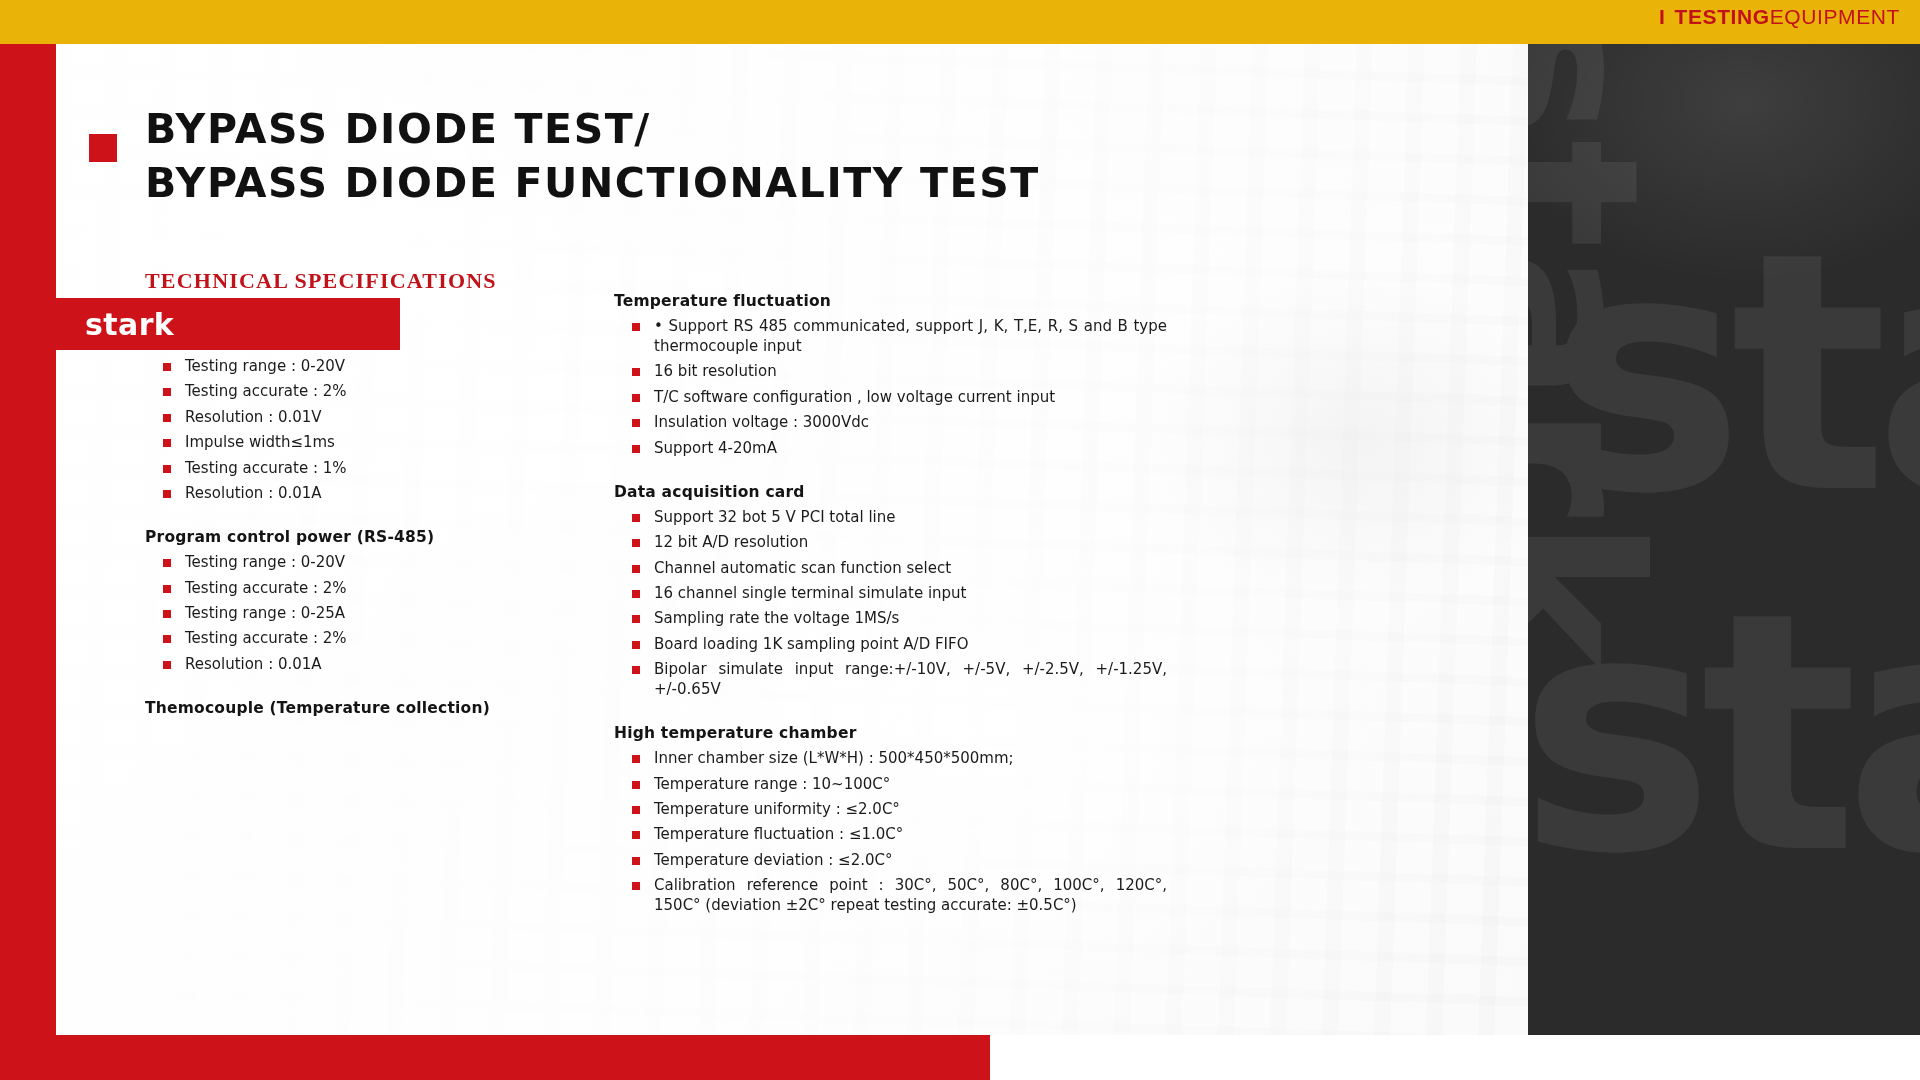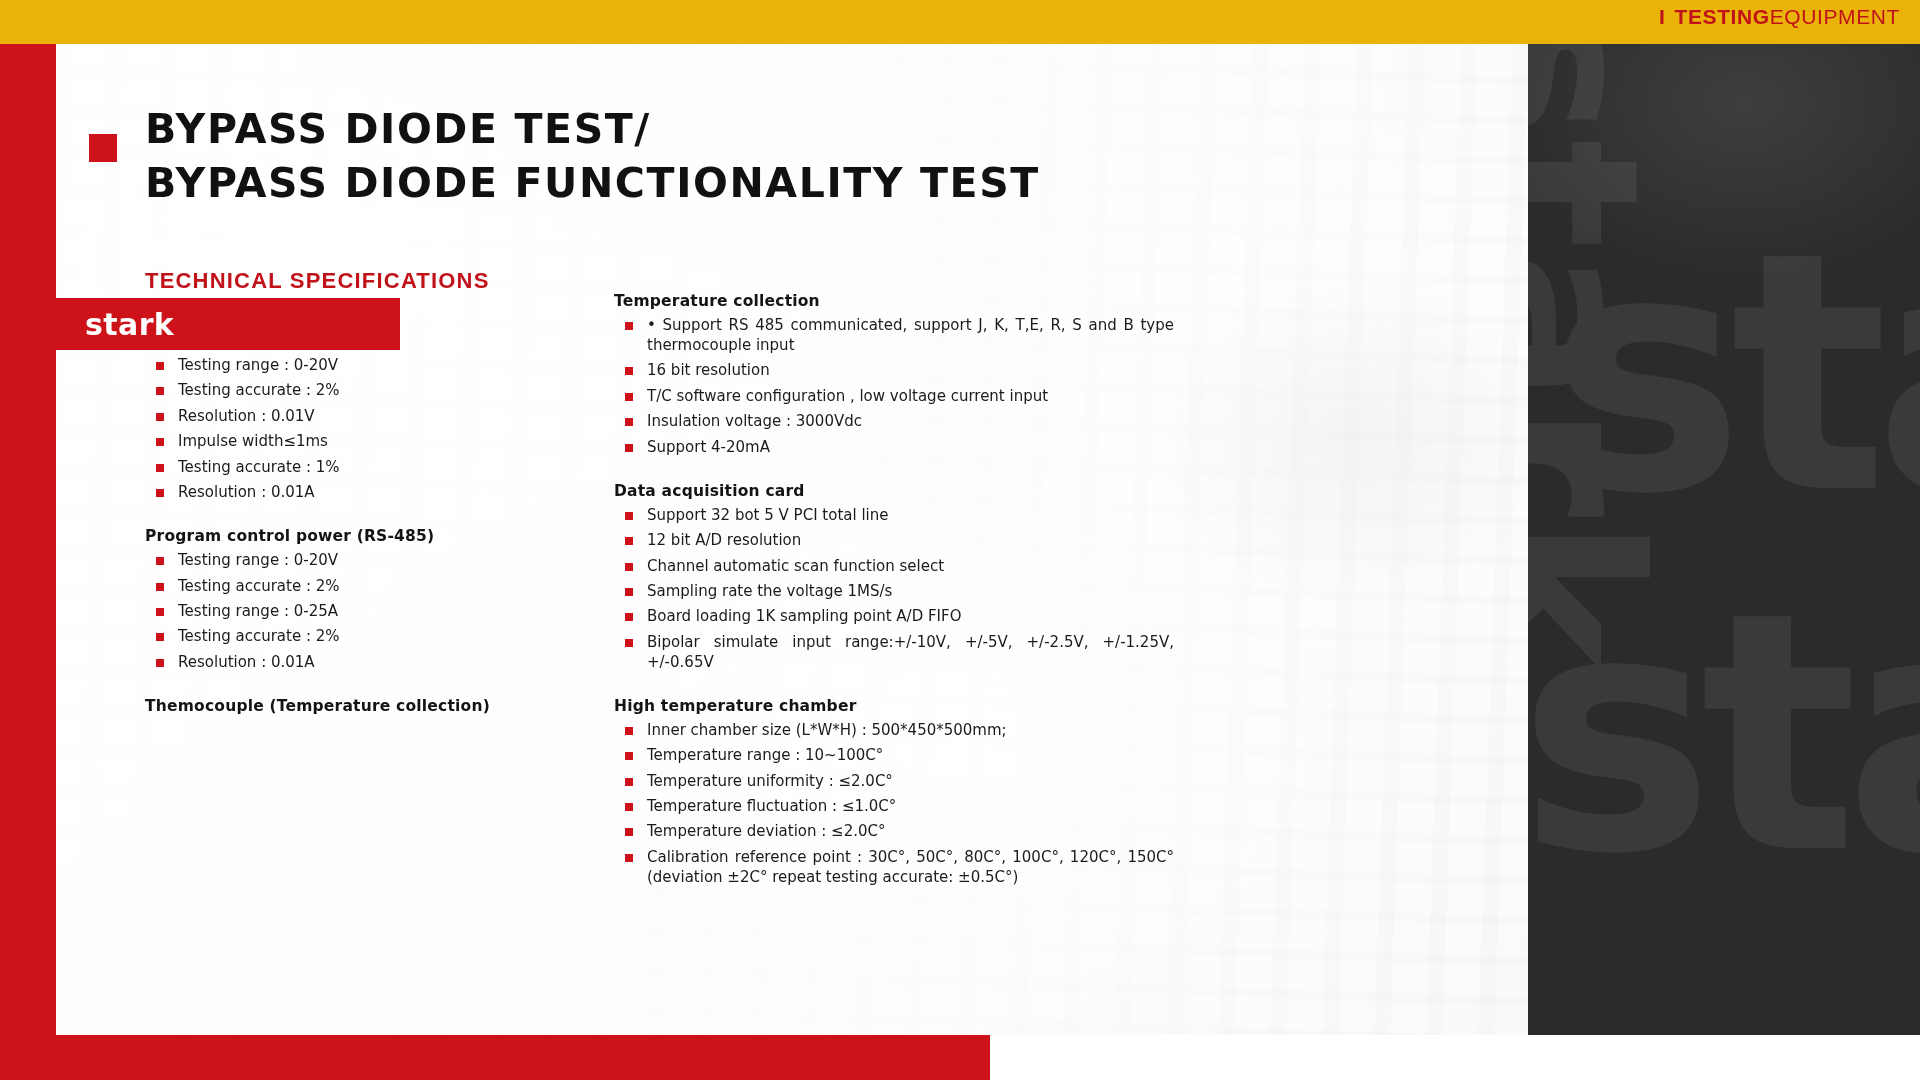--- a/index.html
+++ b/index.html
@@ -97,36 +97,36 @@
     position:absolute;left:33px;top:92px;width:28px;height:28px;background:#ce1219;
   }
   #slide-title{
     position:absolute;left:89px;top:60px;width:1180px;
     font-family:"DejaVu Sans", sans-serif;
     font-weight:bold;font-size:41px;line-height:1.32;color:#111111;
     letter-spacing:1.6px;
   }
   #section-label{
     position:absolute;left:89px;top:226px;
-    font-family:Liberation Sans, sans-serif;
+    font-family:Liberation Serif, serif;
     font-weight:bold;font-size:22px;color:#c1121a;letter-spacing:1.2px;
   }
 
   .col{position:absolute;}
   #col-left{left:89px;top:290px;width:430px;}
   #col-right{left:558px;top:250px;width:560px;}
 
   .grp{margin-bottom:24px;}
   .grp:last-child{margin-bottom:0;}
   .grp-title{
     font-family:"DejaVu Sans", sans-serif;
     font-weight:bold;font-size:15.5px;color:#141414;margin-bottom:6px;
     letter-spacing:.2px;
   }
-  ul.items{list-style:none;margin:0;padding:0;}
+  ul.items{list-style:none;margin:7px;padding:0;}
   ul.items li{
     position:relative;padding-left:33px;margin-bottom:5.5px;
     font-family:"DejaVu Sans", sans-serif;
     font-size:15px;line-height:1.33;color:#1b1b1b;
   }
   ul.items li::before{
     content:"";position:absolute;left:11px;top:6px;
     width:8px;height:8px;background:#ce1219;
   }
   #col-right ul.items li{text-align:justify;}
@@ -179,35 +179,36 @@
             <li>Testing accurate : 2%</li>
             <li>Resolution : 0.01A</li>
           </ul>
         </div>
         <div class="grp">
           <div class="grp-title">Themocouple (Temperature collection)</div>
         </div>
       </div>
     <div class="col" id="col-right">
         <div class="grp">
-          <div class="grp-title">Temperature collection</div>
+          <div class="grp-title">Temperature fluctuation</div>
           <ul class="items">
             <li>• Support RS 485 communicated, support J, K, T,E, R, S and B type thermocouple input</li>
             <li>16 bit resolution</li>
             <li>T/C software configuration , low voltage current input</li>
             <li>Insulation voltage : 3000Vdc</li>
             <li>Support 4-20mA</li>
           </ul>
         </div>
         <div class="grp">
           <div class="grp-title">Data acquisition card</div>
           <ul class="items">
             <li>Support 32 bot 5 V PCI total line</li>
             <li>12 bit A/D resolution</li>
             <li>Channel automatic scan function select</li>
+            <li>16 channel single terminal simulate input</li>
             <li>Sampling rate the voltage 1MS/s</li>
             <li>Board loading 1K sampling point A/D FIFO</li>
             <li>Bipolar simulate input range:+/-10V, +/-5V, +/-2.5V, +/-1.25V, +/-0.65V</li>
           </ul>
         </div>
         <div class="grp">
           <div class="grp-title">High temperature chamber</div>
           <ul class="items">
             <li>Inner chamber size (L*W*H) : 500*450*500mm;</li>
             <li>Temperature range : 10~100C°</li>

